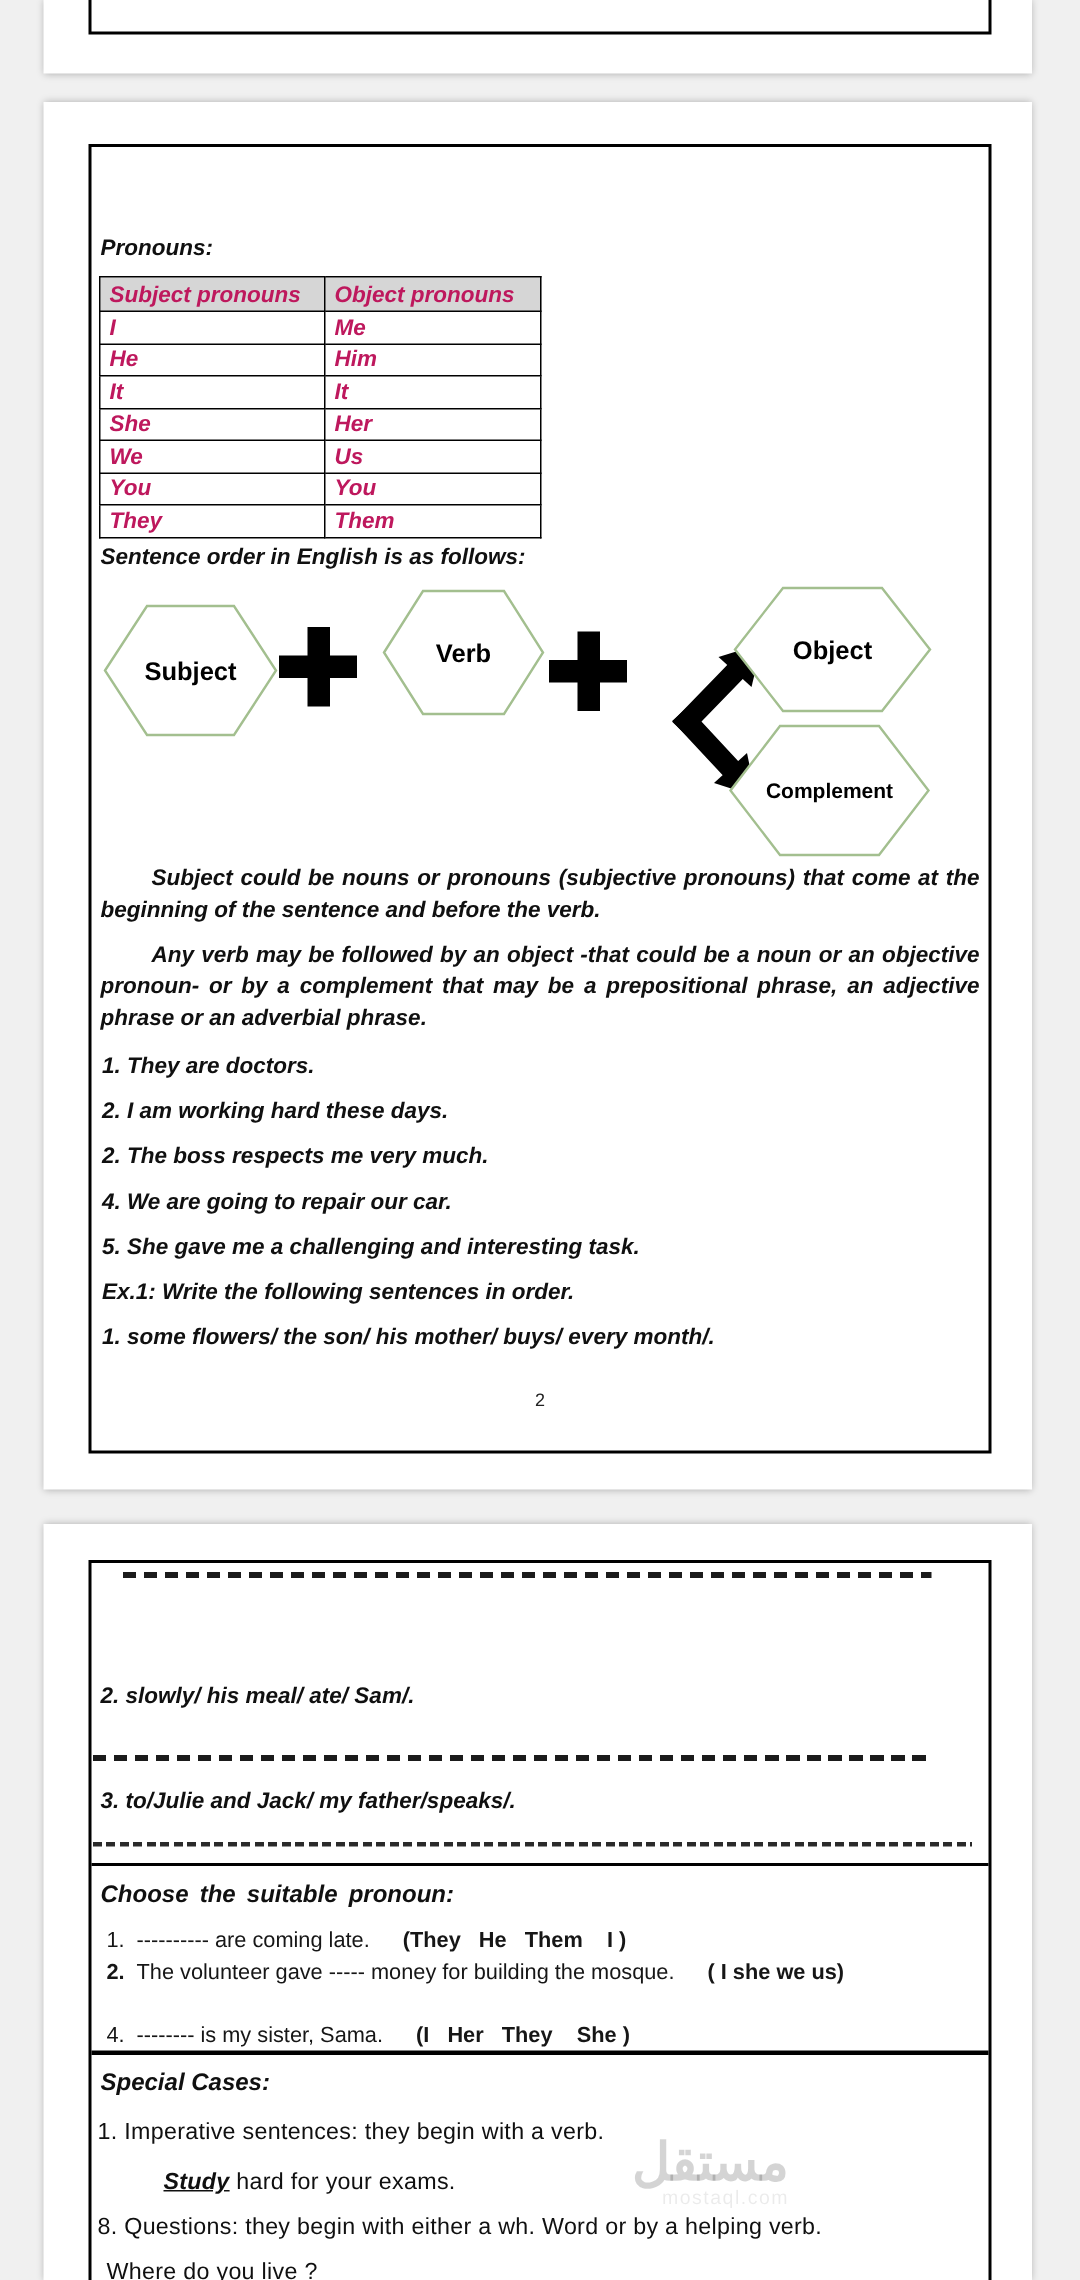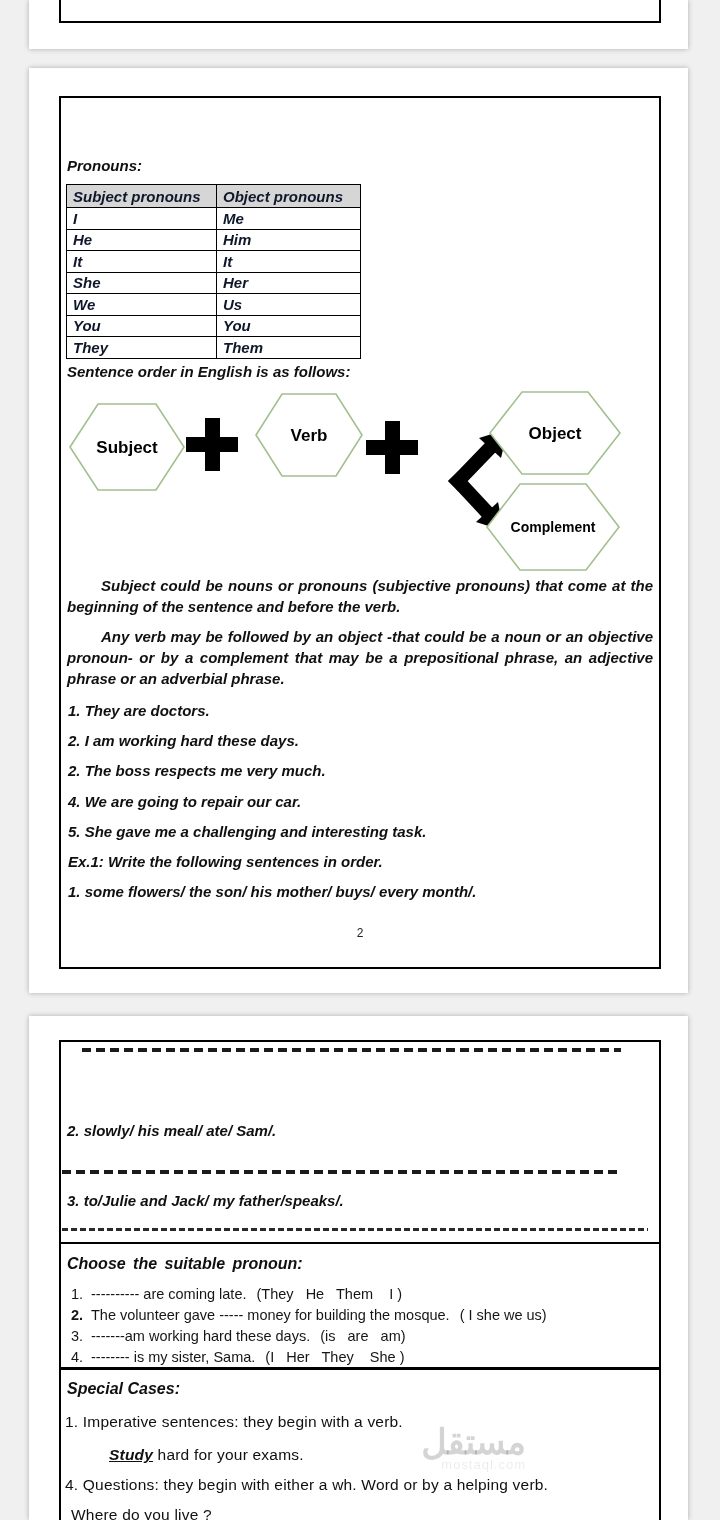--- a/index.html
+++ b/index.html
@@ -21,39 +21,39 @@
 
   
   .comic-bi  { font-style:italic; font-weight:700; font-size:15px; color:#101010; }
   .comic-reg { font-size:15.5px; color:#101010; letter-spacing:0.2px; }
   .para { width:586px; text-align:justify; line-height:21px; text-indent:34px; }
 
   
   table.pron { border-collapse:collapse; }
   table.pron th, table.pron td {
     border:1.6px solid #000; font-style:italic; font-weight:700; font-size:15px;
-    text-align:left; padding:0 6px; height:21.5px; color:#0f172a;
+    text-align:left; padding:0 6px; height:21.5px; color:#be185d;
   }
   table.pron th { background:#d6d6d6; height:23px; }
   table.pron td.c1, table.pron th.c1 { width:150px; }
   table.pron td.c2, table.pron th.c2 { width:144px; }
 
   
   .dash-bold { height:4px; background:repeating-linear-gradient(90deg,#1b1b1b 0 9px, transparent 9px 14px); }
   .dash-thin { height:2.5px; background:repeating-linear-gradient(90deg,#2a2a2a 0 6px, transparent 6px 9px); }
 
   
   .choose-box { left:0; top:200px; width:598px; height:128px;
                 border-top:2.5px solid #000; border-bottom:3px solid #000; }
   .choose-title { position:absolute; left:6px; top:11px; font-style:italic; font-weight:700;
                   font-size:16px; color:#101010; word-spacing:3px; }
   .choose-item { position:absolute; left:10px; font-size:14.5px; color:#161616; white-space:nowrap; }
   .choose-item .num { display:inline-block; width:20px; }
   .choose-item.bold-num .num { font-weight:700; }
-  .choose-item .opts { font-weight:400; white-space:pre; margin-left:10px; }
+  .choose-item .opts { font-weight:700; white-space:pre; margin-left:22px; }
 
   .pagenum { left:0; top:828px; width:598px; text-align:center; font-size:12px; color:#222; }
 
   .study-word { font-weight:700; font-style:italic; text-decoration:underline; }
 
   .watermark { left:275px; top:381px; width:190px; text-align:right; pointer-events:none; }
   .watermark .wm-main { font-size:35px; font-weight:700; color:rgba(0,0,0,0.17); line-height:38px; }
   .watermark .wm-sub  { font-size:13px; color:rgba(0,0,0,0.08); letter-spacing:1px; margin-top:-4px; }
 
   svg text { font-family:"Liberation Sans", sans-serif; }
@@ -174,38 +174,35 @@
     <div class="abs dash-thin" style="left:1px; top:186px; width:586px;"></div>
 
     <div class="abs choose-box">
       <div class="choose-title">Choose the suitable pronoun:</div>
       <div class="choose-item" style="top:42px;">
         <span class="num">1.</span><span class="txt">---------- are coming late.</span><span class="opts">(They   He   Them    I )</span>
       </div>
       <div class="choose-item bold-num" style="top:63px;">
         <span class="num">2.</span><span class="txt">The volunteer gave ----- money for building the mosque.</span><span class="opts">( I she we us)</span>
       </div>
-      <div class="choose-item" style="top:84px;">
-        <span class="num">3.</span><span class="txt">-------am working hard these days.</span><span class="opts">(is   are   am)</span>
-      </div>
       <div class="choose-item" style="top:105px;">
         <span class="num">4.</span><span class="txt">-------- is my sister, Sama.</span><span class="opts">(I   Her   They    She )</span>
       </div>
     </div>
 
     <div class="abs comic-bi" style="left:6px; top:338px; font-size:16px;">Special Cases:</div>
 
     <div class="abs comic-reg" style="left:4px; top:371px;">1. Imperative sentences: they begin with a verb.</div>
 
     <div class="abs comic-reg" style="left:48px; top:404px;">
       <span class="study-word">Study</span><span> hard for your exams.</span>
     </div>
 
     <div class="abs watermark">
       <div class="wm-main">مستقل</div>
       <div class="wm-sub">mostaql.com</div>
     </div>
 
-    <div class="abs comic-reg" style="left:4px; top:434px;">4. Questions: they begin with either a wh. Word or by a helping verb.</div>
+    <div class="abs comic-reg" style="left:4px; top:434px;">8. Questions: they begin with either a wh. Word or by a helping verb.</div>
 
     <div class="abs comic-reg" style="left:10px; top:464px;">Where do you live ?</div>
   </div>
 </div>
 
 </body></html>

